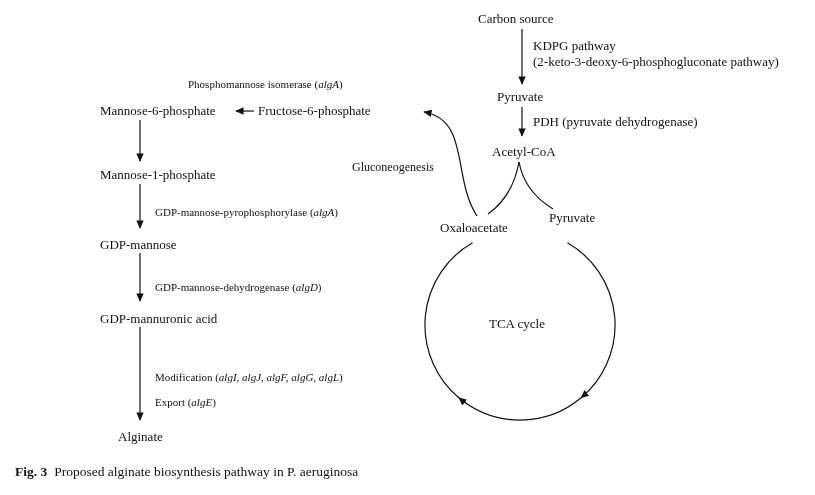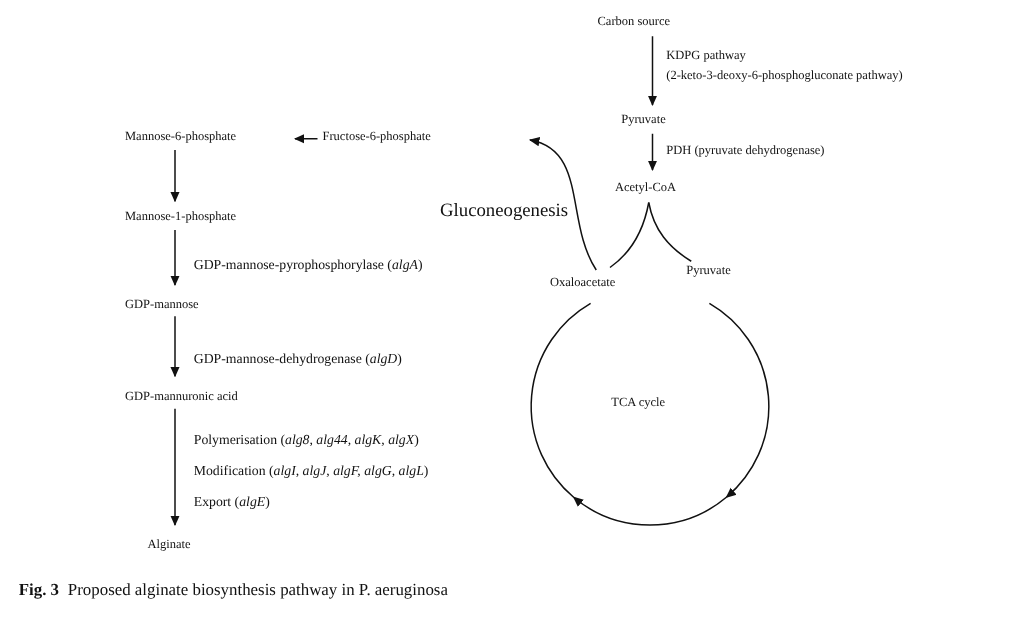--- a/index.html
+++ b/index.html
@@ -7,26 +7,26 @@
     position:relative;
     width:815px;height:495px;
     background:#ffffff;
     font-family:"Liberation Serif","DejaVu Serif",serif;
     color:#111111;
     overflow:hidden;
   }
   .lbl{
     position:absolute;
     white-space:nowrap;
-    font-size:10px;
+    font-size:13px;
     line-height:1.15;
     color:#111111;
   }
   .sm{font-size:11px;}
-  .md{font-size:15px;font-family:Liberation Serif, serif;}
+  .md{font-size:12px;font-family:Liberation Serif, serif;}
   .enzyme i, .lbl i{font-style:italic;}
   #arrow-layer{
     position:absolute;left:0;top:0;
     pointer-events:none;
   }
   .caption{
     position:absolute;
     left:15px;top:464px;
     font-size:13.5px;
     white-space:nowrap;
@@ -59,36 +59,36 @@
     <path d="M 519,162 C 515,184 505,202 488,214" fill="none" stroke="#111" stroke-width="1.2"></path>
     <path d="M 519,162 C 523,184 535,198 553,209" fill="none" stroke="#111" stroke-width="1.2"></path>
 
     <path d="M 567.5,242.7 A 95 95 0 0 1 581.1,397.8" fill="none" stroke="#111" stroke-width="1.2" marker-end="url(#arr)"></path>
     <path d="M 581.1,397.8 A 95 95 0 0 1 458.9,397.8" fill="none" stroke="#111" stroke-width="1.2" marker-end="url(#arr)"></path>
     <path d="M 458.9,397.8 A 95 95 0 0 1 472.5,242.7" fill="none" stroke="#111" stroke-width="1.2"></path>
 
     <path d="M 477,216 C 452,178 470,120 424,112" fill="none" stroke="#111" stroke-width="1.2" marker-end="url(#arr)"></path>
   </svg>
 
+  <span class="lbl sm enzyme" style="left:188px;top:78px"><span>Phosphomannose isomerase (</span><i>algA</i><span>)</span></span>
 
   <span class="lbl" style="left:100px;top:104px">Mannose-6-phosphate</span>
   <span class="lbl" style="left:258px;top:104px">Fructose-6-phosphate</span>
 
 
   <span class="lbl" style="left:100px;top:168px">Mannose-1-phosphate</span>
 
   <span class="lbl sm enzyme" style="left:155px;top:206px"><span>GDP-mannose-pyrophosphorylase (</span><i>algA</i><span>)</span></span>
 
   <span class="lbl" style="left:100px;top:238px">GDP-mannose</span>
 
   <span class="lbl sm enzyme" style="left:155px;top:281px"><span>GDP-mannose-dehydrogenase (</span><i>algD</i><span>)</span></span>
 
   <span class="lbl" style="left:100px;top:312px">GDP-mannuronic acid</span>
 
-  <span class="lbl sm enzyme" style="left:155px;top:346px"><span>Polymerisation (</span><i>alg8, alg44, algK, algX</i><span>)</span></span>
 
   <span class="lbl sm enzyme" style="left:155px;top:371px"><span>Modification (</span><i>algI, algJ, algF, algG, algL</i><span>)</span></span>
 
   <span class="lbl sm enzyme" style="left:155px;top:396px"><span>Export (</span><i>algE</i><span>)</span></span>
 
   <span class="lbl" style="left:118px;top:430px">Alginate</span>
 
   <span class="lbl" style="left:478px;top:12px">Carbon source</span>
 
   <span class="lbl" style="left:533px;top:39px">KDPG pathway</span>

